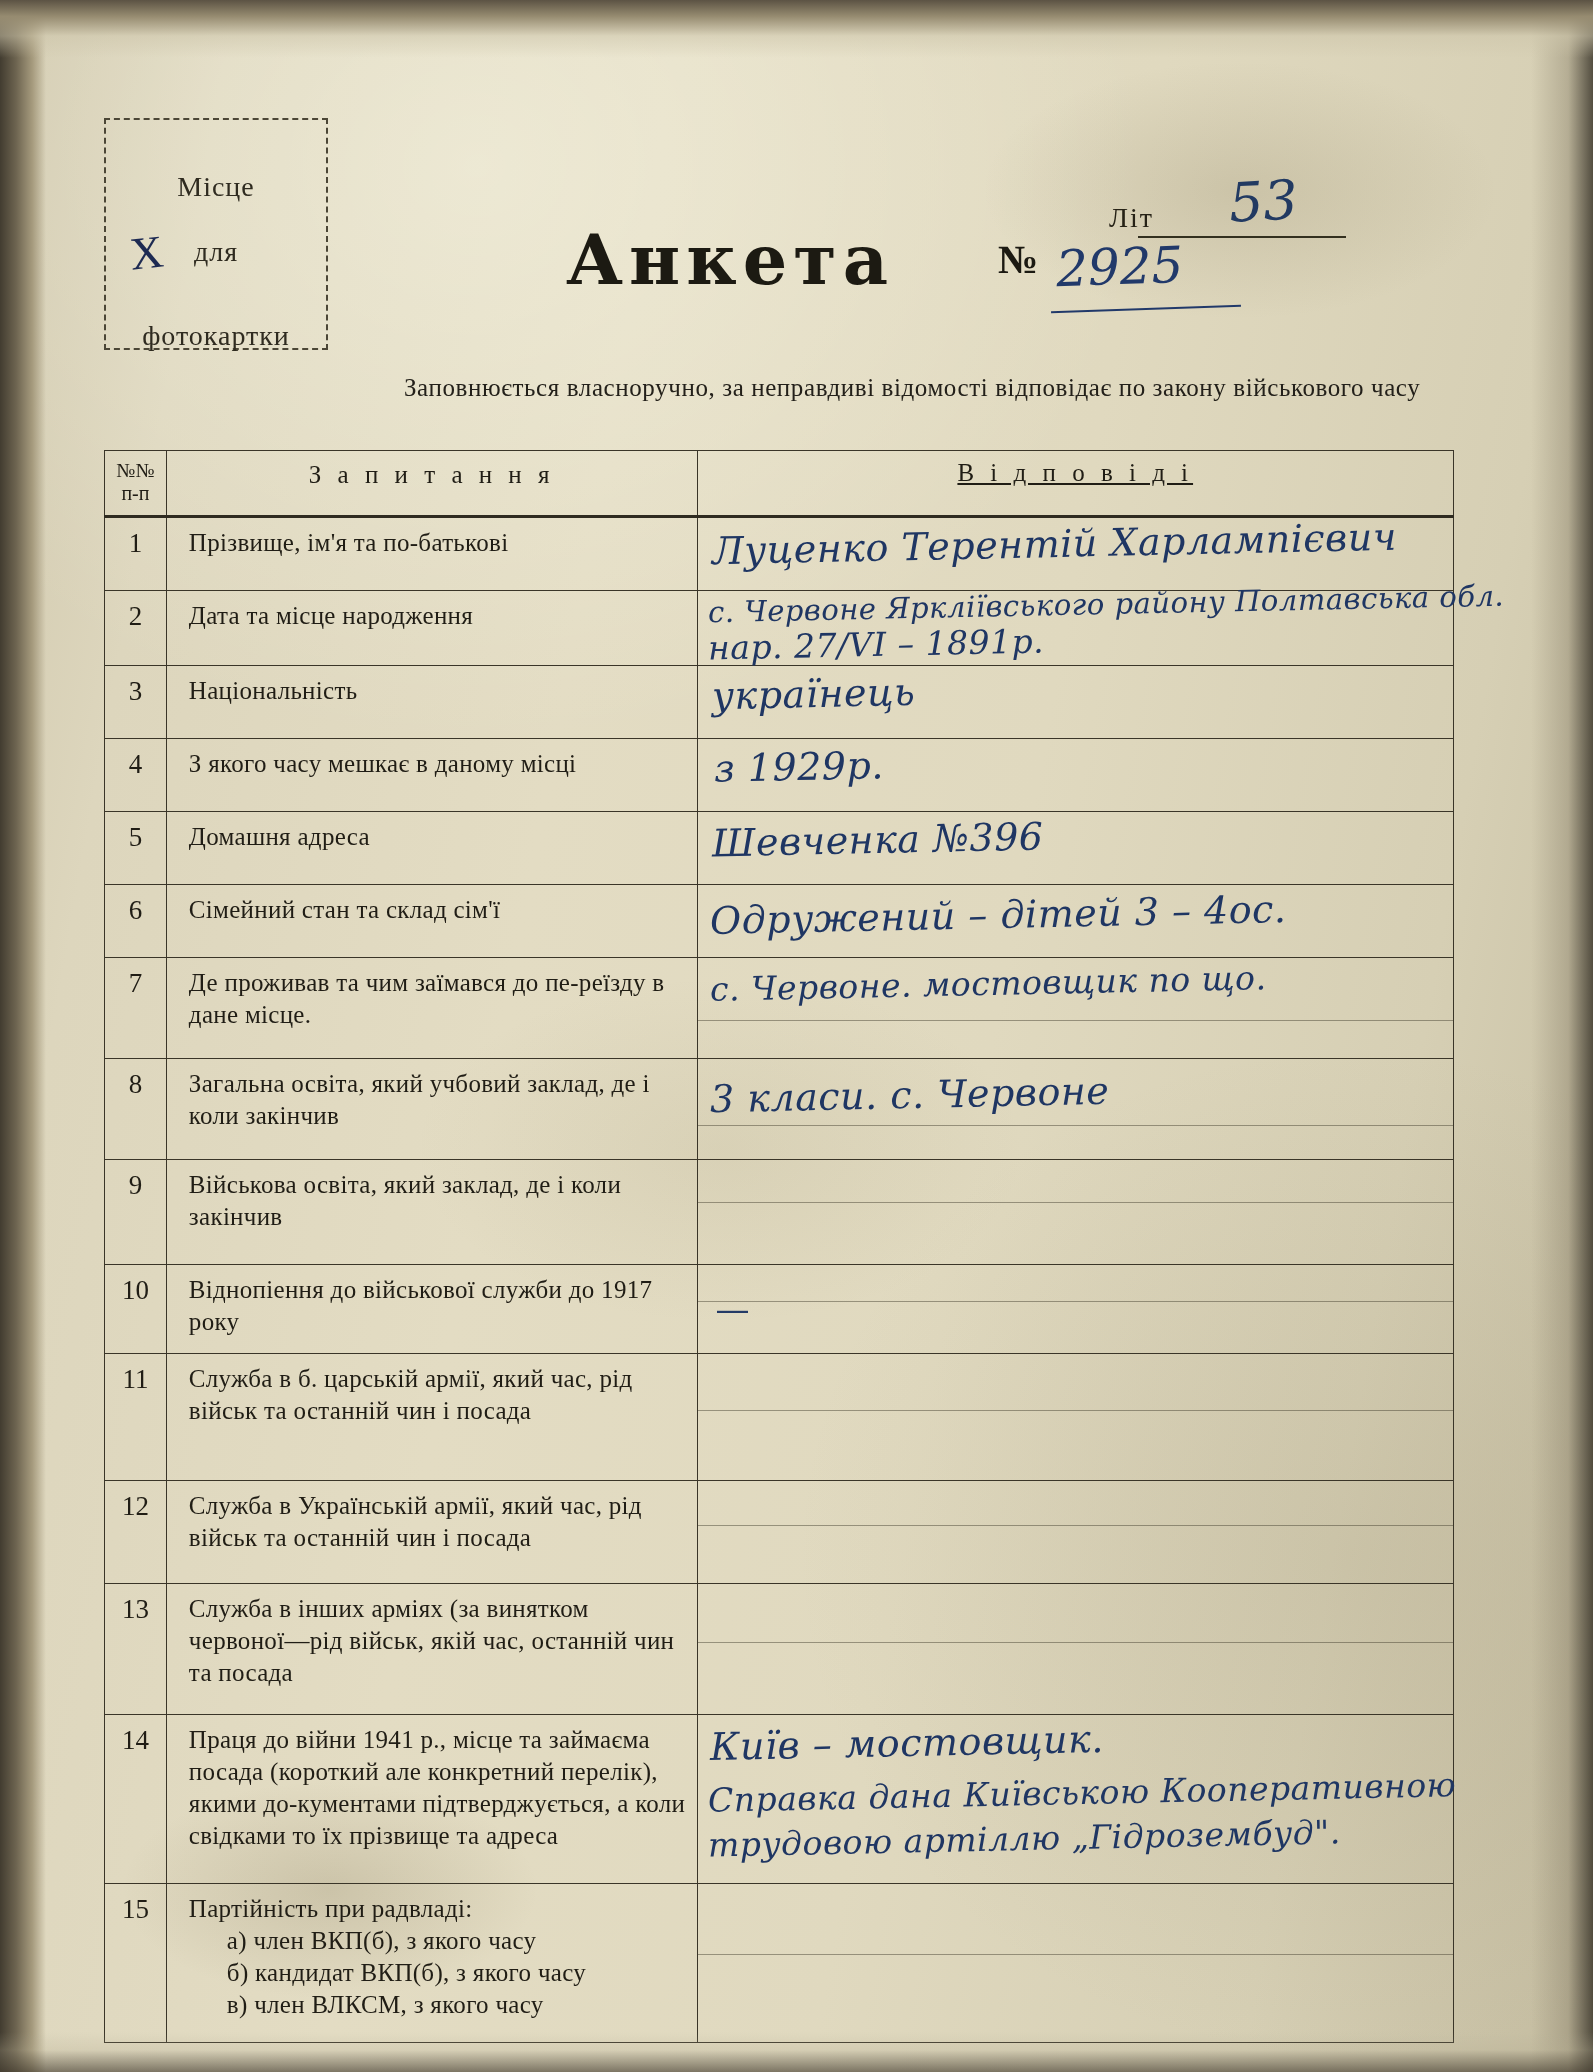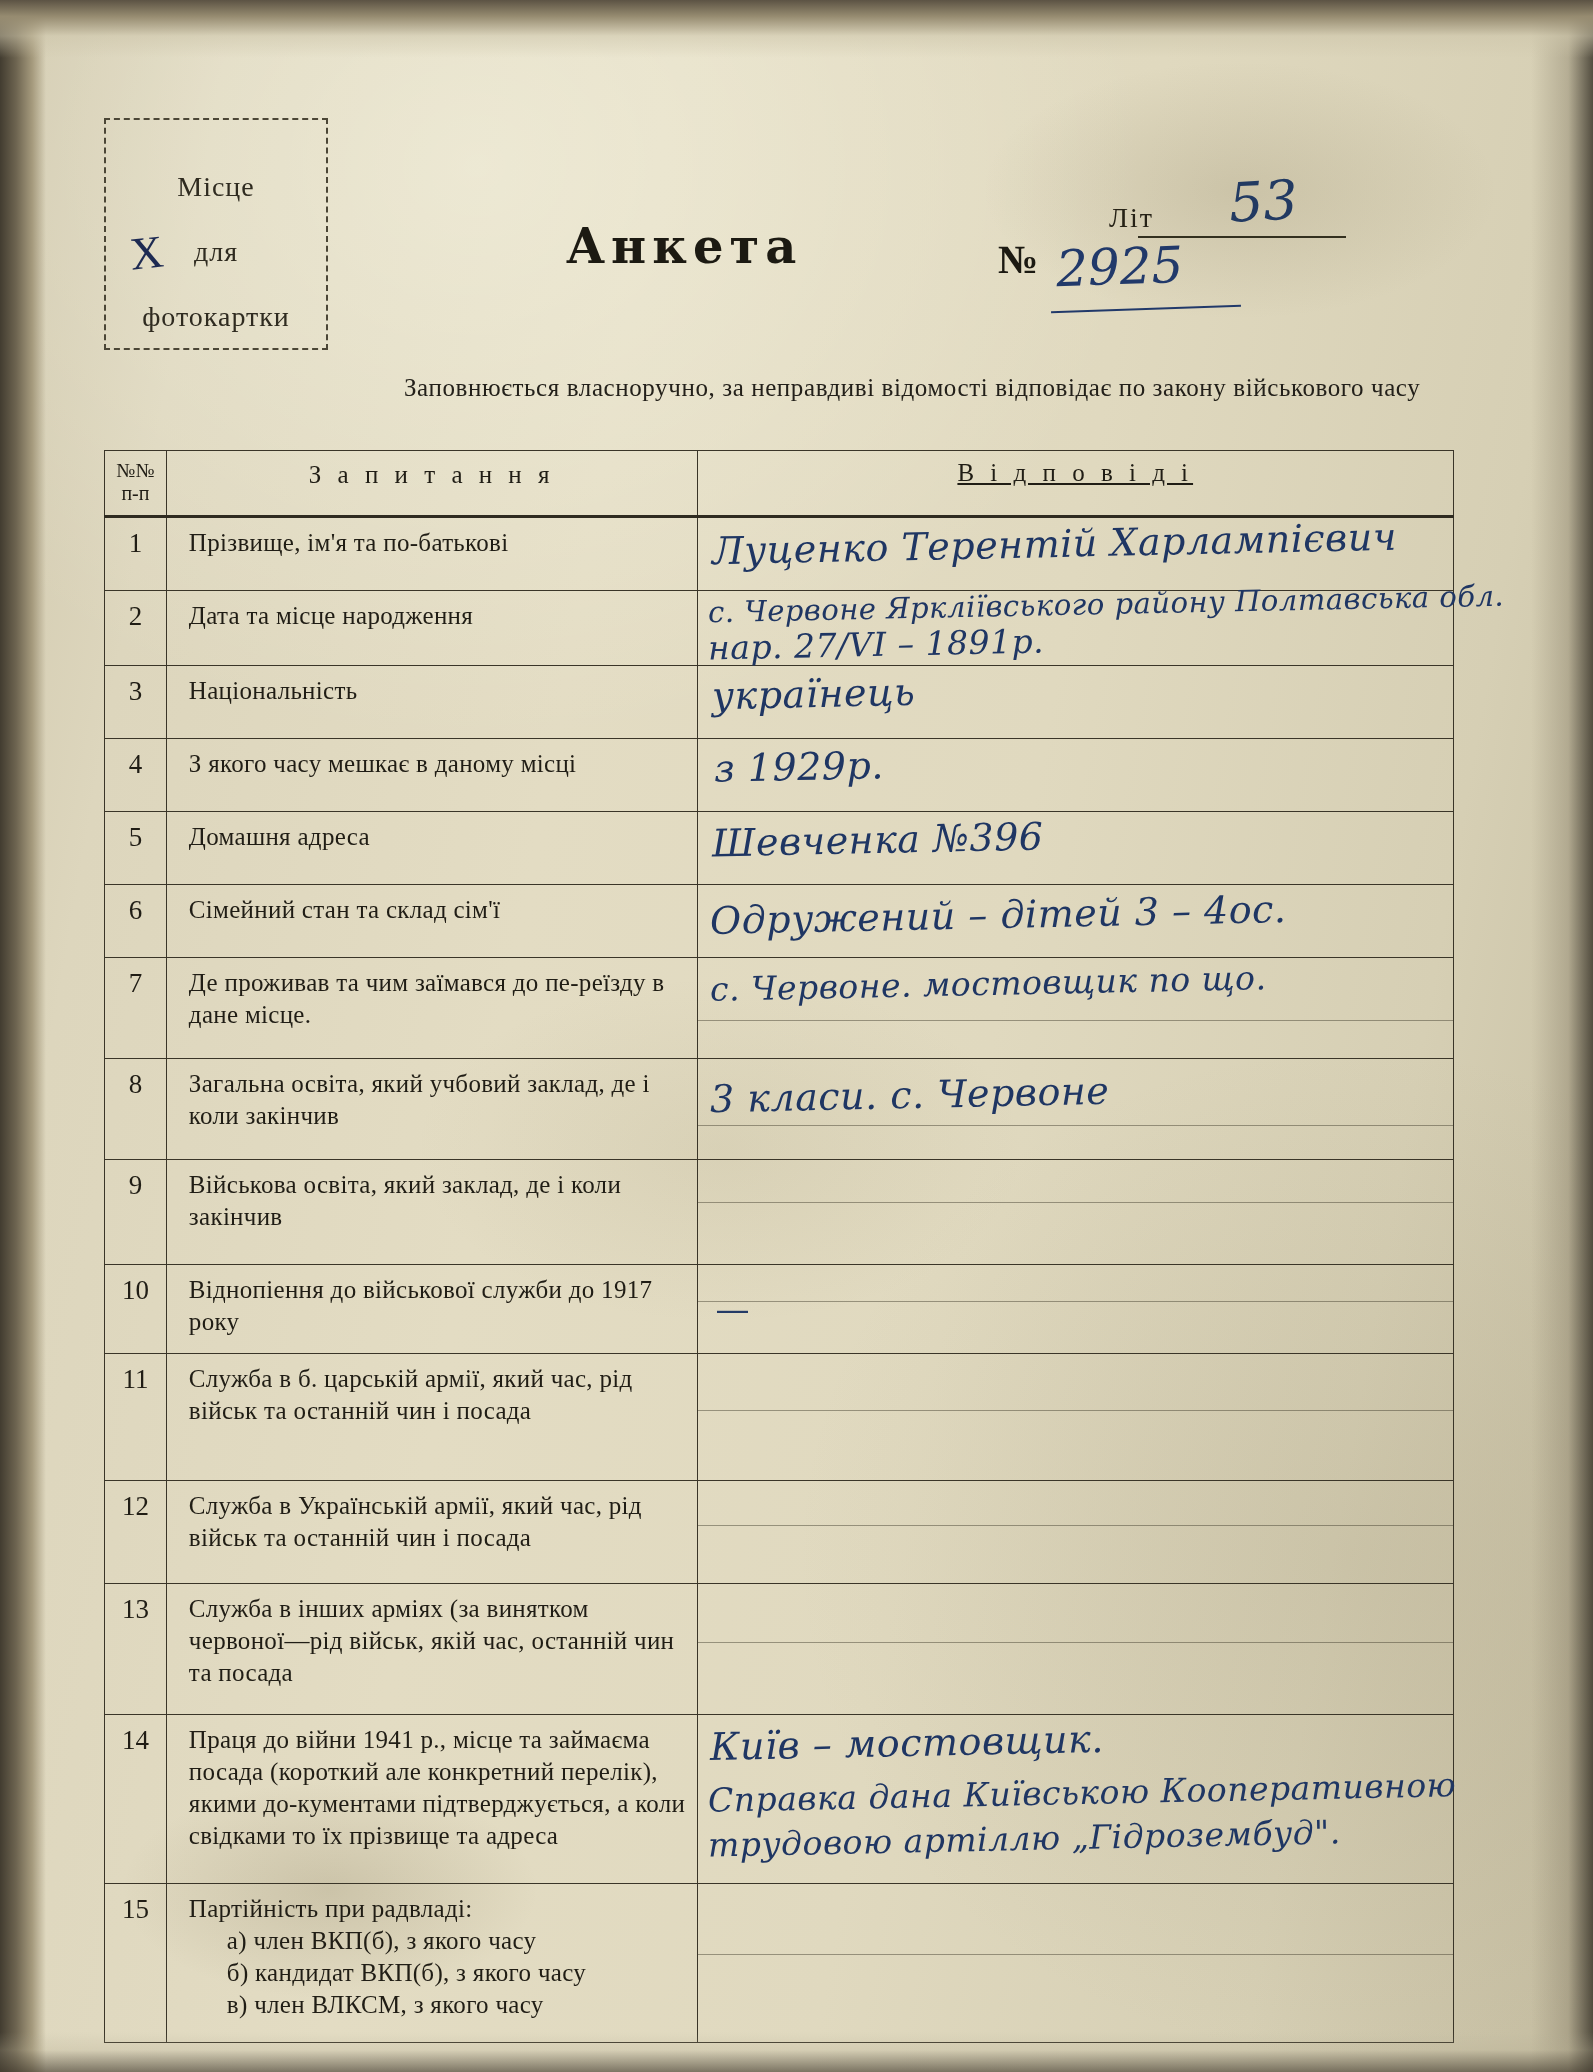--- a/index.html
+++ b/index.html
@@ -88,21 +88,21 @@
     height: 228px;
     border: 2px dashed #4b4636;
     text-align: center;
     color: #2f2b20;
     font-size: 28px;
     letter-spacing: 1px;
     line-height: 1.1;
   }
   .photo-box .l1 { margin-top: 52px; }
   .photo-box .l2 { margin-top: 34px; }
-  .photo-box .l3 { margin-top: 34px; }
+  .photo-box .l3 { margin-top: 53px; }
   .photo-x {
     position: absolute;
     left: 84px;
     top: 186px;
     font-family: "Liberation Serif", serif;
     font-size: 46px;
     color: #1d2a52;
     transform: rotate(-6deg);
   }
 
@@ -134,21 +134,21 @@
     background: #33301f;
   }
 
   
   .title {
     position: absolute;
     left: 520px;
     top: 178px;
     font-family: "DejaVu Serif", serif;
     font-weight: bold;
-    font-size: 48px;
+    font-size: 70px;
     letter-spacing: 6px;
     color: #1c1a12;
   }
   .title-no {
     position: absolute;
     left: 952px;
     top: 196px;
     font-size: 40px;
     color: #1c1a12;
     font-weight: bold;

